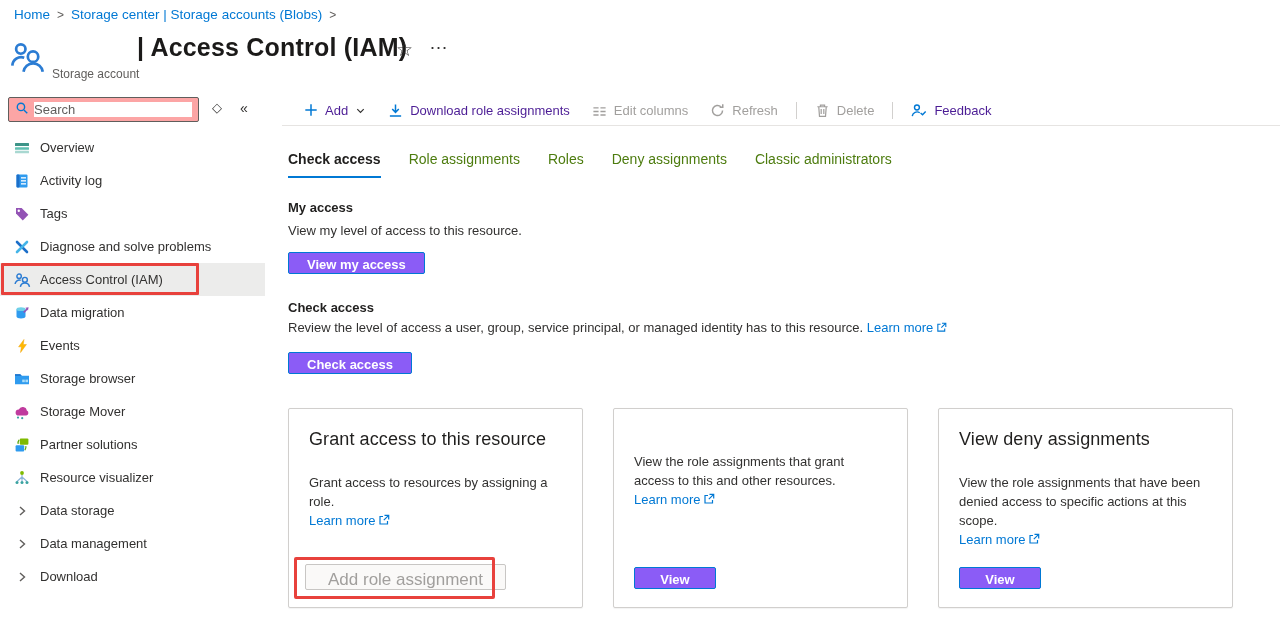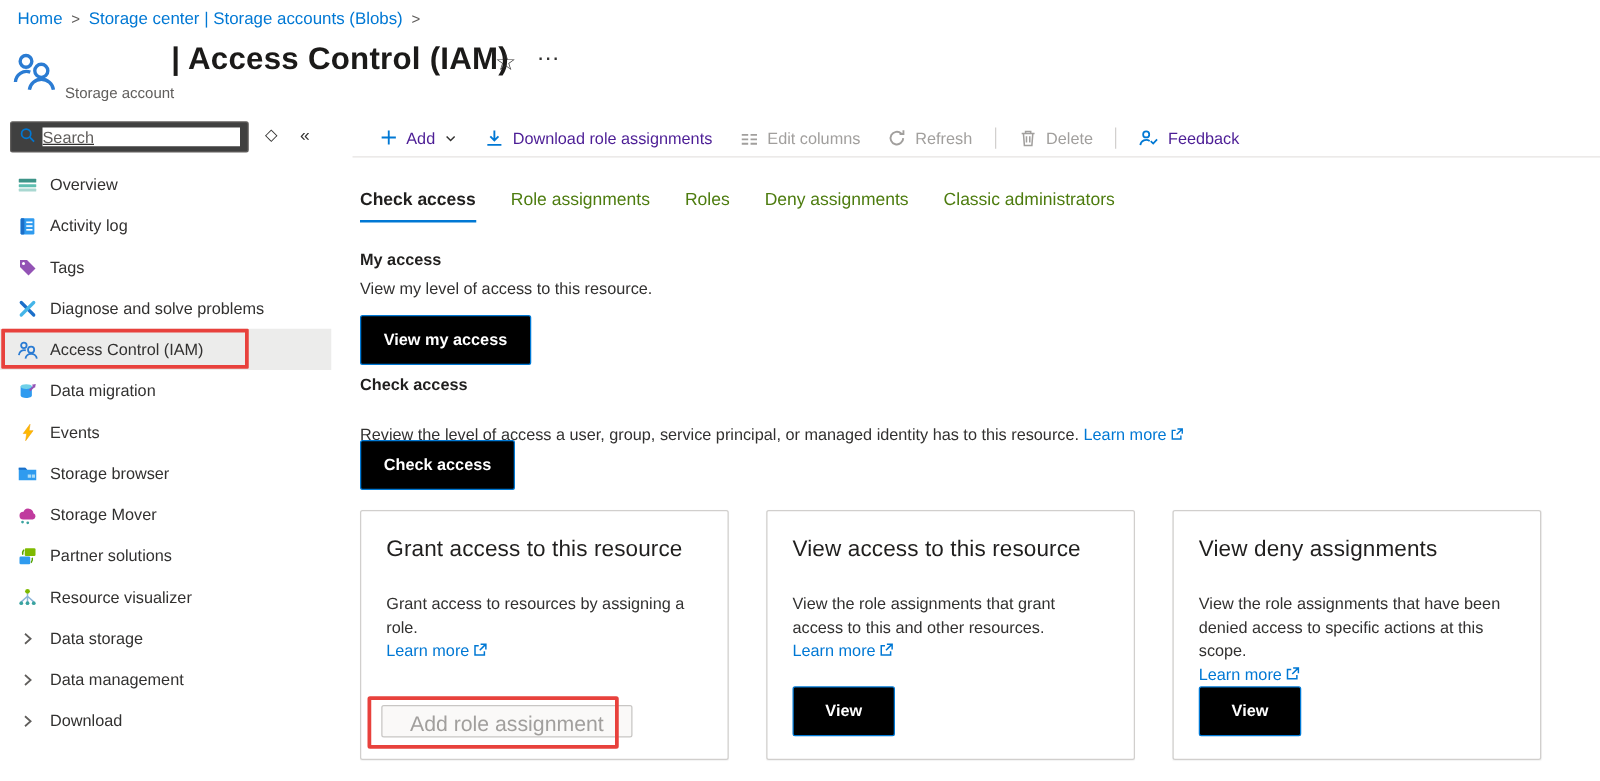--- a/index.html
+++ b/index.html
@@ -20,22 +20,22 @@
   .hdr-icon { left:10px; top:40px; width:36px; height:34px; }
   .hdr-title { left:137px; top:33px; font-size:25px; color:#1b1a19; letter-spacing:.2px; }
   .hdr-sub { left:52px; top:67px; font-size:12px; color:#605e5c; }
   .hdr-star { left:396px; top:38px; font-size:19px; color:#323130; cursor:pointer; }
   .hdr-more { left:429px; top:32px; font-size:19px; color:#323130; cursor:pointer; letter-spacing:1px; }
 
   
   .sidebar { left:0; top:95px; width:282px; bottom:0; }
   .search-box {
     position:absolute; left:8px; top:2px; width:191px; height:25px;
-    border:1px solid #605e5c; border-radius:2px; background:#404040;
-    display:flex; align-items:center; padding:0 6px; gap:5px;text-decoration:underline;
+    border:1px solid #605e5c; border-radius:2px; background:#fca5a5;
+    display:flex; align-items:center; padding:0 6px; gap:5px;
   }
   .search-box input { border:none; outline:none; font-size:13px; width:100%;
     font-family:"Liberation Sans",sans-serif; color:#323130; }
   .search-box input::placeholder { color:#605e5c; }
   .side-glyph { position:absolute; top:5px; color:#323130; font-size:13px; cursor:pointer; }
   .g-diamond { left:212px; }
   .g-collapse { left:240px; font-size:14px; }
 
   .menu { position:absolute; left:0; top:36px; width:282px; }
   .menu-item {
@@ -62,23 +62,23 @@
   .tb-sep { width:1px; height:17px; background:#d2d0ce; margin:0 6px; }
   .tb-item svg { display:block; }
 
   .tabs { left:288px; top:151px; display:flex; gap:28px; font-size:14px; }
   .tab { padding-bottom:9px; cursor:pointer; color:#4d7c0f; border-bottom:2px solid transparent; }
   .tab.active { font-weight:bold; color:#201f1e; border-bottom:2px solid #0078d4; }
 
   .sec-heading { left:288px; font-size:13px; font-weight:bold; color:#201f1e; }
   .sec-desc { left:288px; font-size:13px; color:#323130; }
   .btn-primary {
-    background:#000000; color:#fff; border:1px solid #0078d4; border-radius:2px;
+    background:#8b5cf6; color:#fff; border:1px solid #0078d4; border-radius:2px;
     font-family:"Liberation Sans",sans-serif; font-size:13px; font-weight:bold;
-    padding:5px 18px; cursor:pointer; height:40px; line-height:14px;
+    padding:5px 18px; cursor:pointer; height:22px; line-height:14px;
   }
   .link { color:#0078d4; text-decoration:none; cursor:pointer; }
   .ext-ic { display:inline-block; vertical-align:-1px; margin-left:3px; }
 
   
   .cards { left:288px; top:408px; display:flex; gap:30px; }
   .card {
     width:295px; height:200px; background:#fff; border:1px solid #d1cfcd;
     border-radius:2px; position:relative; padding:20px;
     box-shadow:0 .5px 1px rgba(0,0,0,.05);
@@ -353,21 +353,21 @@
   <div class="tab">Roles</div>
   <div class="tab">Deny assignments</div>
   <div class="tab">Classic administrators</div>
 </div>
 
 <div class="abs sec-heading" style="top:200px;">My access</div>
 <div class="abs sec-desc" style="top:223px;">View my level of access to this resource.</div>
 <button class="abs btn-primary" style="left:288px; top:252px;">View my access</button>
 
 <div class="abs sec-heading" style="top:300px;">Check access</div>
-<div class="abs sec-desc" style="top:340px;">
+<div class="abs sec-desc" style="top:320px;">
   <span>Review the level of access a user, group, service principal, or managed identity has to this resource.</span>
   <a class="link">Learn more</a><span class="ext-ic"><svg width="11" height="11" viewBox="0 0 12 12" fill="none" stroke="#0078d4" stroke-width="1.2">
         <path d="M5 2.5 H2 V10 H9.5 V7"></path>
         <path d="M6.5 1.3 H10.7 V5.5 M10.7 1.3 L5.8 6.2"></path>
       </svg></span>
 </div>
 <button class="abs btn-primary" style="left:288px; top:352px;">Check access</button>
 
 <div class="abs cards">
 
@@ -378,21 +378,20 @@
       <a class="link">Learn more</a><span class="ext-ic"><svg width="12" height="12" viewBox="0 0 12 12" fill="none" stroke="#0078d4" stroke-width="1.2">
             <path d="M5 2.5 H2 V10 H9.5 V7"></path>
             <path d="M6.5 1.3 H10.7 V5.5 M10.7 1.3 L5.8 6.2"></path>
           </svg></span>
     </div>
     <button class="btn-disabled">Add role assignment</button>
     <div class="card-annotation"></div>
   </div>
 
   <div class="card">
-    <h3>View access to this resource</h3>
     <div class="card-body">
       <span>View the role assignments that grant access to this and other resources.</span><br>
       <a class="link">Learn more</a><span class="ext-ic"><svg width="12" height="12" viewBox="0 0 12 12" fill="none" stroke="#0078d4" stroke-width="1.2">
             <path d="M5 2.5 H2 V10 H9.5 V7"></path>
             <path d="M6.5 1.3 H10.7 V5.5 M10.7 1.3 L5.8 6.2"></path>
           </svg></span>
     </div>
     <button class="btn-primary">View</button>
   </div>
 

